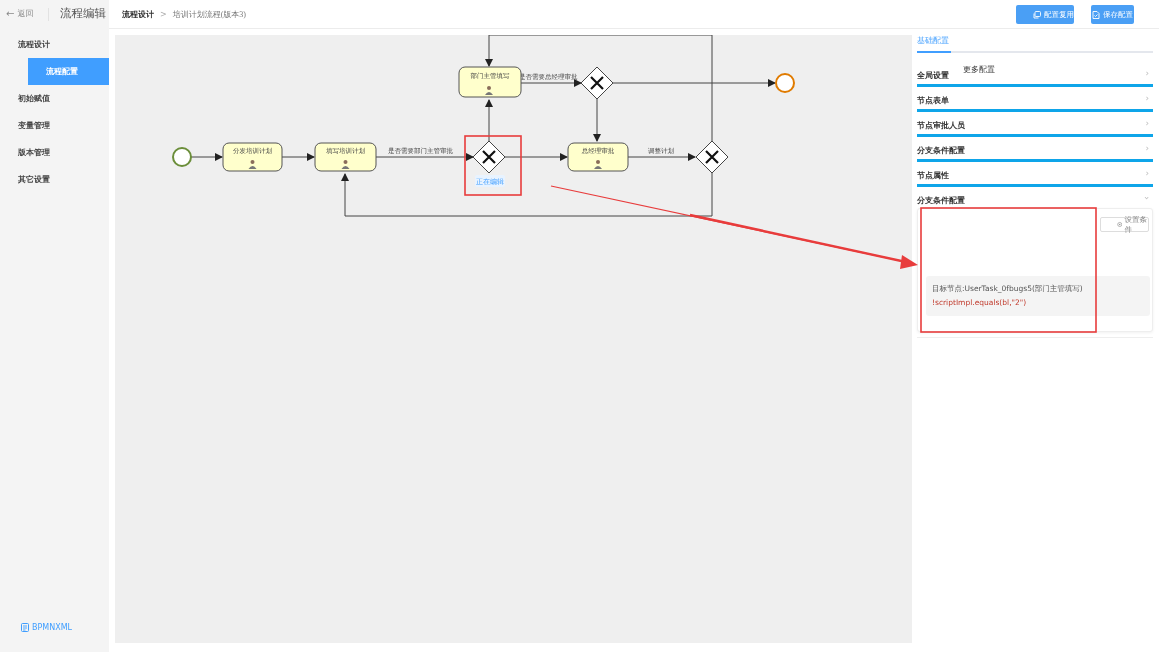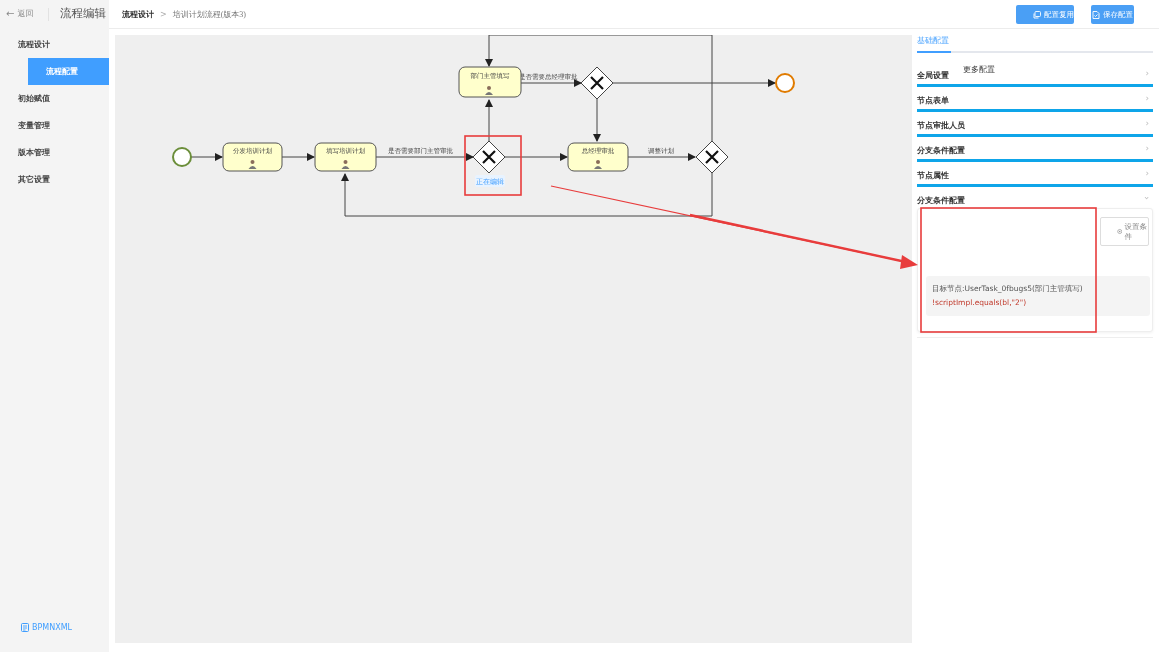--- a/index.html
+++ b/index.html
@@ -39,21 +39,21 @@
     .tabs { position: absolute; left: 5px; top: 0; width: 236px; height: 24px; border-bottom: 2px solid #e4e7ed; }
     .tab { position: absolute; top: 6px; font-size: 8px; color: #333; }
     .tab.active { color: #409eff; }
     .tab-1 { left: 0; }
     .tab-2 { left: 46px; margin-top: 29px; }
     .tab-ink { position: absolute; left: 0; top: 22px; width: 34px; height: 2px; background: #409eff; }
     .sec { position: absolute; left: 5px; width: 236px; height: 25px; border-bottom: 3px solid #0ea5e9; font-size: 8px; font-weight: bold; color: #333; }
     .sec span.label { position: absolute; left: 0; top: 8px; }
     .sec span.chev { position: absolute; right: 4px; top: 6px; color: #bbb; font-size: 9px; font-weight: normal; }
     .branch-box { position: absolute; left: 5px; top: 179px; width: 236px; height: 124px; border: 1px solid #eee; border-radius: 3px; box-shadow: 0 1px 3px rgba(0,0,0,0.06); background: #fff; }
-    .cond-btn { position: absolute; left: 182px; top: 8px; width: 49px; height: 29px; border: 1px solid #ddd; border-radius: 2px; font-size: 7.5px; color: #888; display: flex; align-items: center; justify-content: center; gap: 2px; background: #fff; padding-left: 16px; }
+    .cond-btn { position: absolute; left: 182px; top: 8px; width: 49px; height: 15px; border: 1px solid #ddd; border-radius: 2px; font-size: 7.5px; color: #888; display: flex; align-items: center; justify-content: center; gap: 2px; background: #fff; padding-left: 16px; }
     .cond { position: absolute; left: 8px; width: 224px; height: 40px; background: #f4f4f4; border-radius: 3px; margin-top: 31px; }
     .cond .t { position: absolute; left: 6px; top: 8px; font-size: 7.5px; color: #555; white-space: nowrap; }
     .cond .e { position: absolute; left: 6px; top: 22px; font-size: 7.5px; color: #c0392b; white-space: nowrap; }
     .cond-1 { top: 36px; }
     .cond-2 { top: 79px; }
     .panel-bottom-line { position: absolute; left: 5px; top: 308px; width: 236px; height: 1px; background: #eee; }
 
     
     .overlay { position: absolute; left: 0; top: 0; width: 1159px; height: 652px; pointer-events: none; }
   </style>

